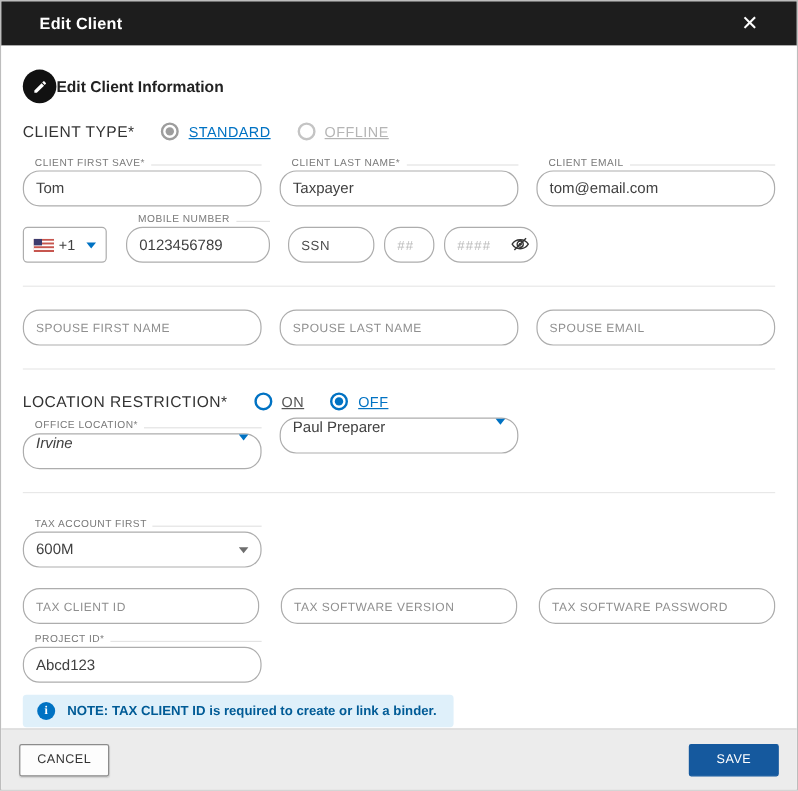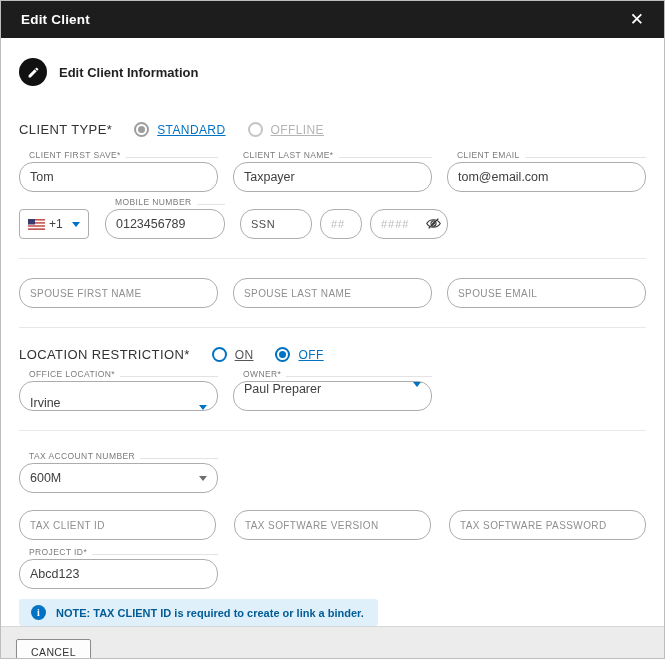--- a/index.html
+++ b/index.html
@@ -5,30 +5,30 @@
   * { margin:0; padding:0; box-sizing:border-box; }
   html,body { background:#f4f4f4; font-family:"Liberation Sans", sans-serif; }
   .modal {
     width:665px; height:659px; background:#fff;
     border:1px solid #bdbdbd; display:flex; flex-direction:column;
     position:relative; overflow:hidden;
   }
   
   .hdr {
     height:37px; background:#1d1d1d; color:#fff; flex:0 0 auto;
-    display:flex; align-items:center; padding:0 20px;justify-content:space-between;
+    display:flex; align-items:center; padding:0 32px;justify-content:space-between;
   }
   .hdr-title { font-size:13.5px; font-weight:bold; letter-spacing:.2px; }
   .hdr-close {
     margin-left:auto; font-size:17px; line-height:1; cursor:pointer;
     color:#fff; background:none; border:none; font-family:inherit;
   }
   
   .body { flex:1 1 auto; padding:20px 18px 0 18px; background:#fff; }
-  .section-head { display:flex; align-items:center; gap:12px; margin-bottom:36px; }
+  .section-head { display:flex; align-items:center; gap:0; margin-bottom:16px; }
   .edit-circle {
     width:28px; height:28px; border-radius:50%; background:#111;
     display:flex; align-items:center; justify-content:center; flex:0 0 auto;
   }
   .section-title { font-size:13px; font-weight:bold; color:#222; }
 
   .type-row { display:flex; align-items:center; margin-bottom:12px; }
   .group-label { font-size:13px; font-weight:normal; color:#333; letter-spacing:.4px; }
   .radio-item { display:flex; align-items:center; gap:8px; margin-left:22px; cursor:pointer; }
   .radio-circle {
@@ -224,45 +224,41 @@
       </span>
     </div>
 
     
     <div class="grid3">
       <div class="field">
         <span class="fl-label">
             <span>OFFICE LOCATION*</span>
             <span class="line"></span>
           </span>
-        <div class="ibox" style="display:flex; align-items:flex-end; cursor:pointer;">
+        <div class="ibox" style="display:flex; align-items:flex-start; cursor:pointer;font-style:italic;">
           <span>Irvine</span>
           <span class="caret" style="margin-left:auto;"></span>
         </div>
       </div>
       <div class="field">
-        <span class="fl-label">
-            <span>OWNER*</span>
-            <span class="line"></span>
-          </span>
         <div class="ibox" style="display:flex; align-items:flex-start; cursor:pointer;">
           <span>Paul Preparer</span>
           <span class="caret" style="margin-left:auto;"></span>
         </div>
       </div>
       <div></div>
     </div>
 
     <hr class="divider">
 
     
     <div class="grid3">
       <div class="field">
         <span class="fl-label">
-            <span>TAX ACCOUNT NUMBER</span>
+            <span>TAX ACCOUNT FIRST</span>
             <span class="line"></span>
           </span>
         <div class="ibox" style="display:flex; align-items:center; cursor:pointer;">
           <span>600M</span>
           <span class="caret gray" style="margin-left:auto;"></span>
         </div>
       </div>
       <div></div>
     </div>
 
@@ -289,15 +285,16 @@
     
     <div class="note-bar">
       <span class="info-circle">i</span>
       <span class="note-text">NOTE: TAX CLIENT ID is required to create or link a binder.</span>
     </div>
 
   </div>
 
   <div class="ftr">
     <button class="btn-cancel">CANCEL</button>
+    <button class="btn-save">SAVE</button>
   </div>
 
 </div>
 
 </body></html>

